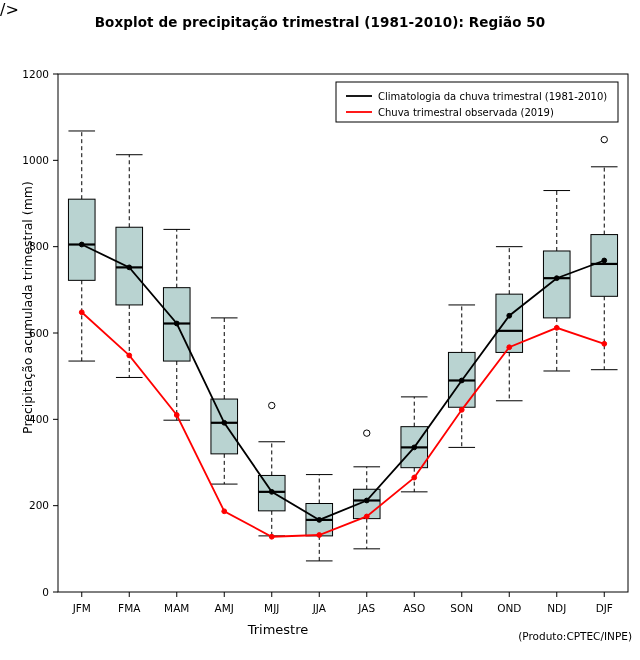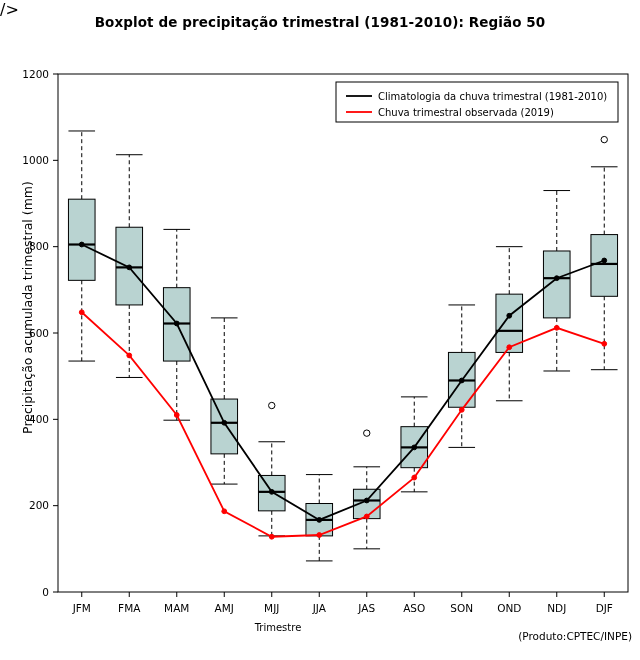--- a/index.html
+++ b/index.html
@@ -41,21 +41,21 @@
     font-size: 12.5px;
     transform: rotate(-90deg);
     transform-origin: center center;
   }
   .xlabel {
     position: absolute;
     left: 0;
     top: 622px;
     width: 556px;
     text-align: center;
-    font-size: 10px;
+    font-size: 13px;
   }
   .credit {
     position: absolute;
     right: 8px;
     top: 630px;
     font-size: 10.5px;
     margin-left: 27px;
   }
   svg {
     position: absolute;

